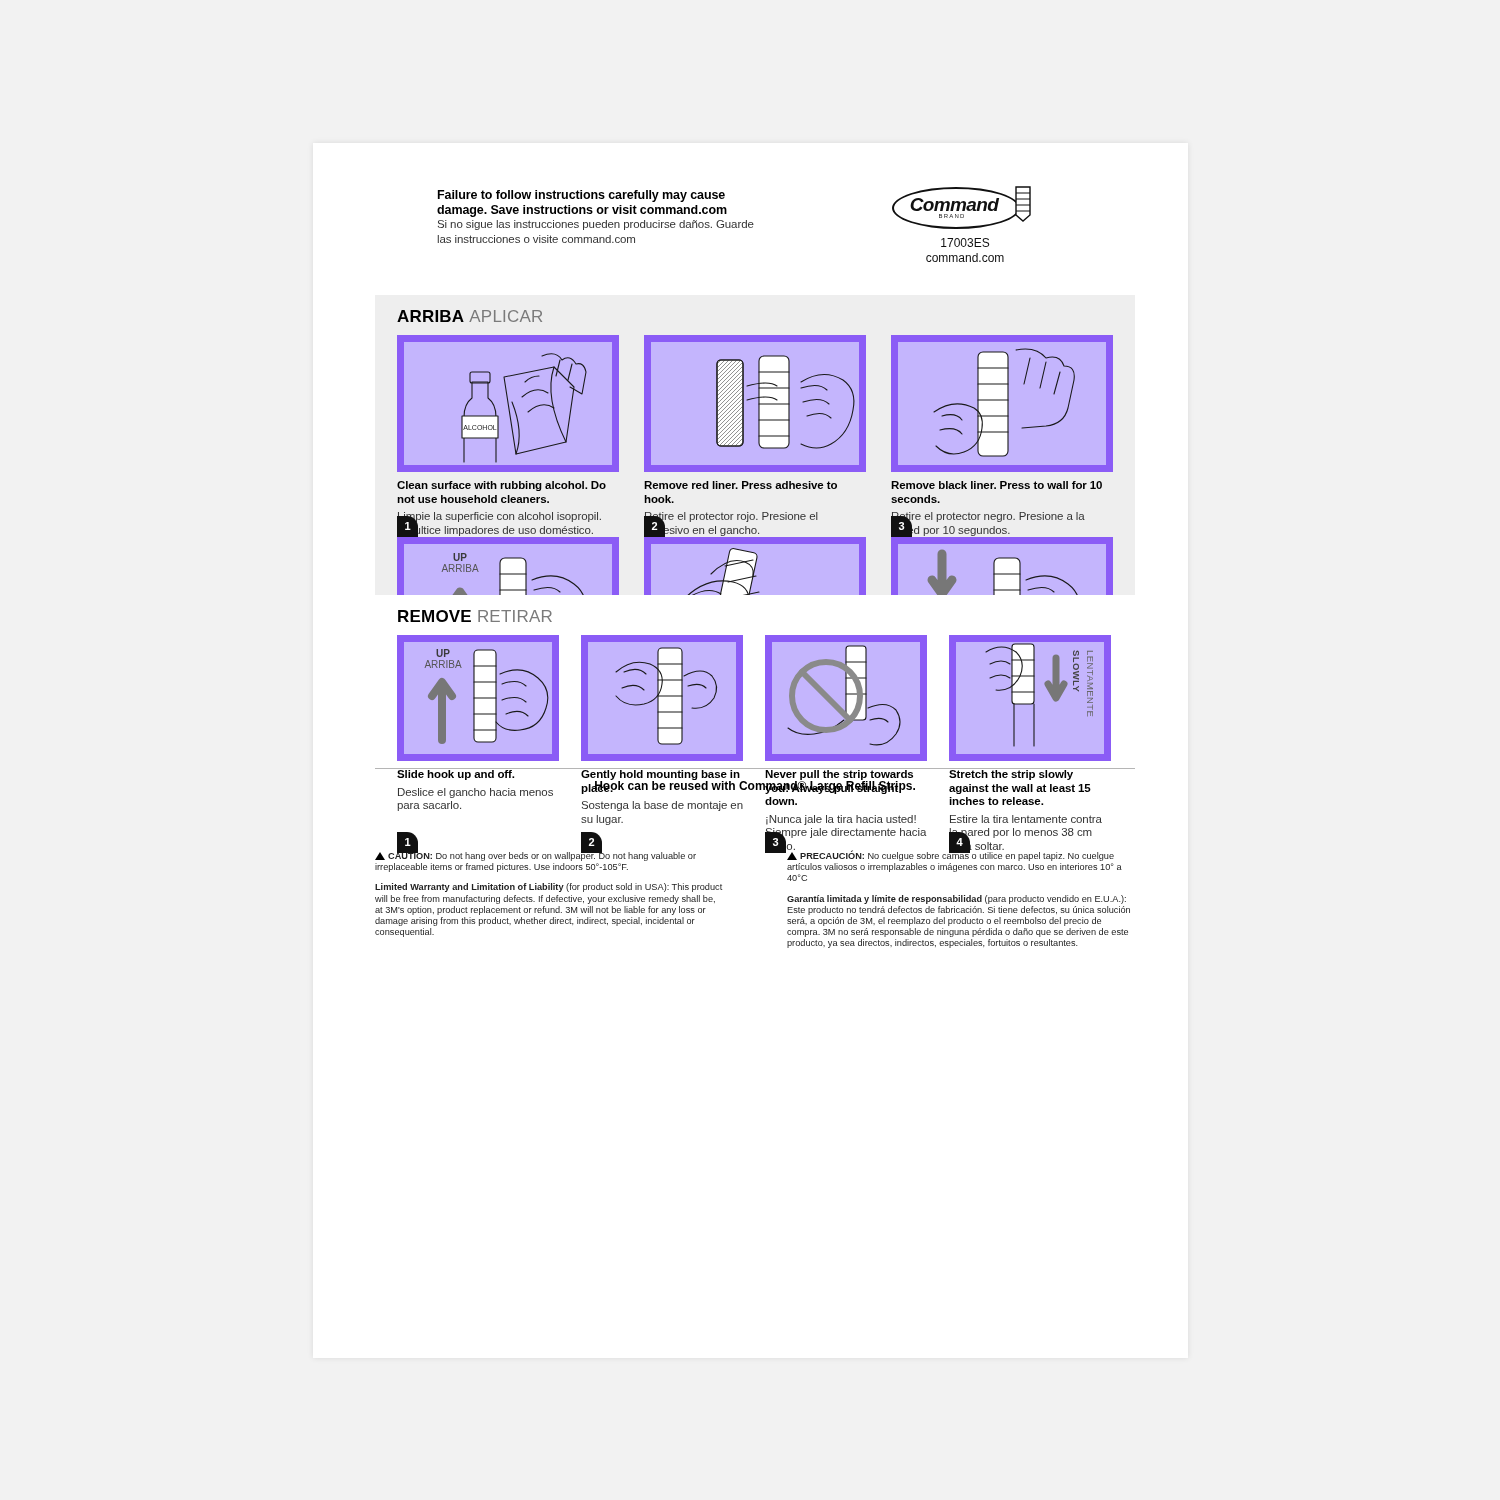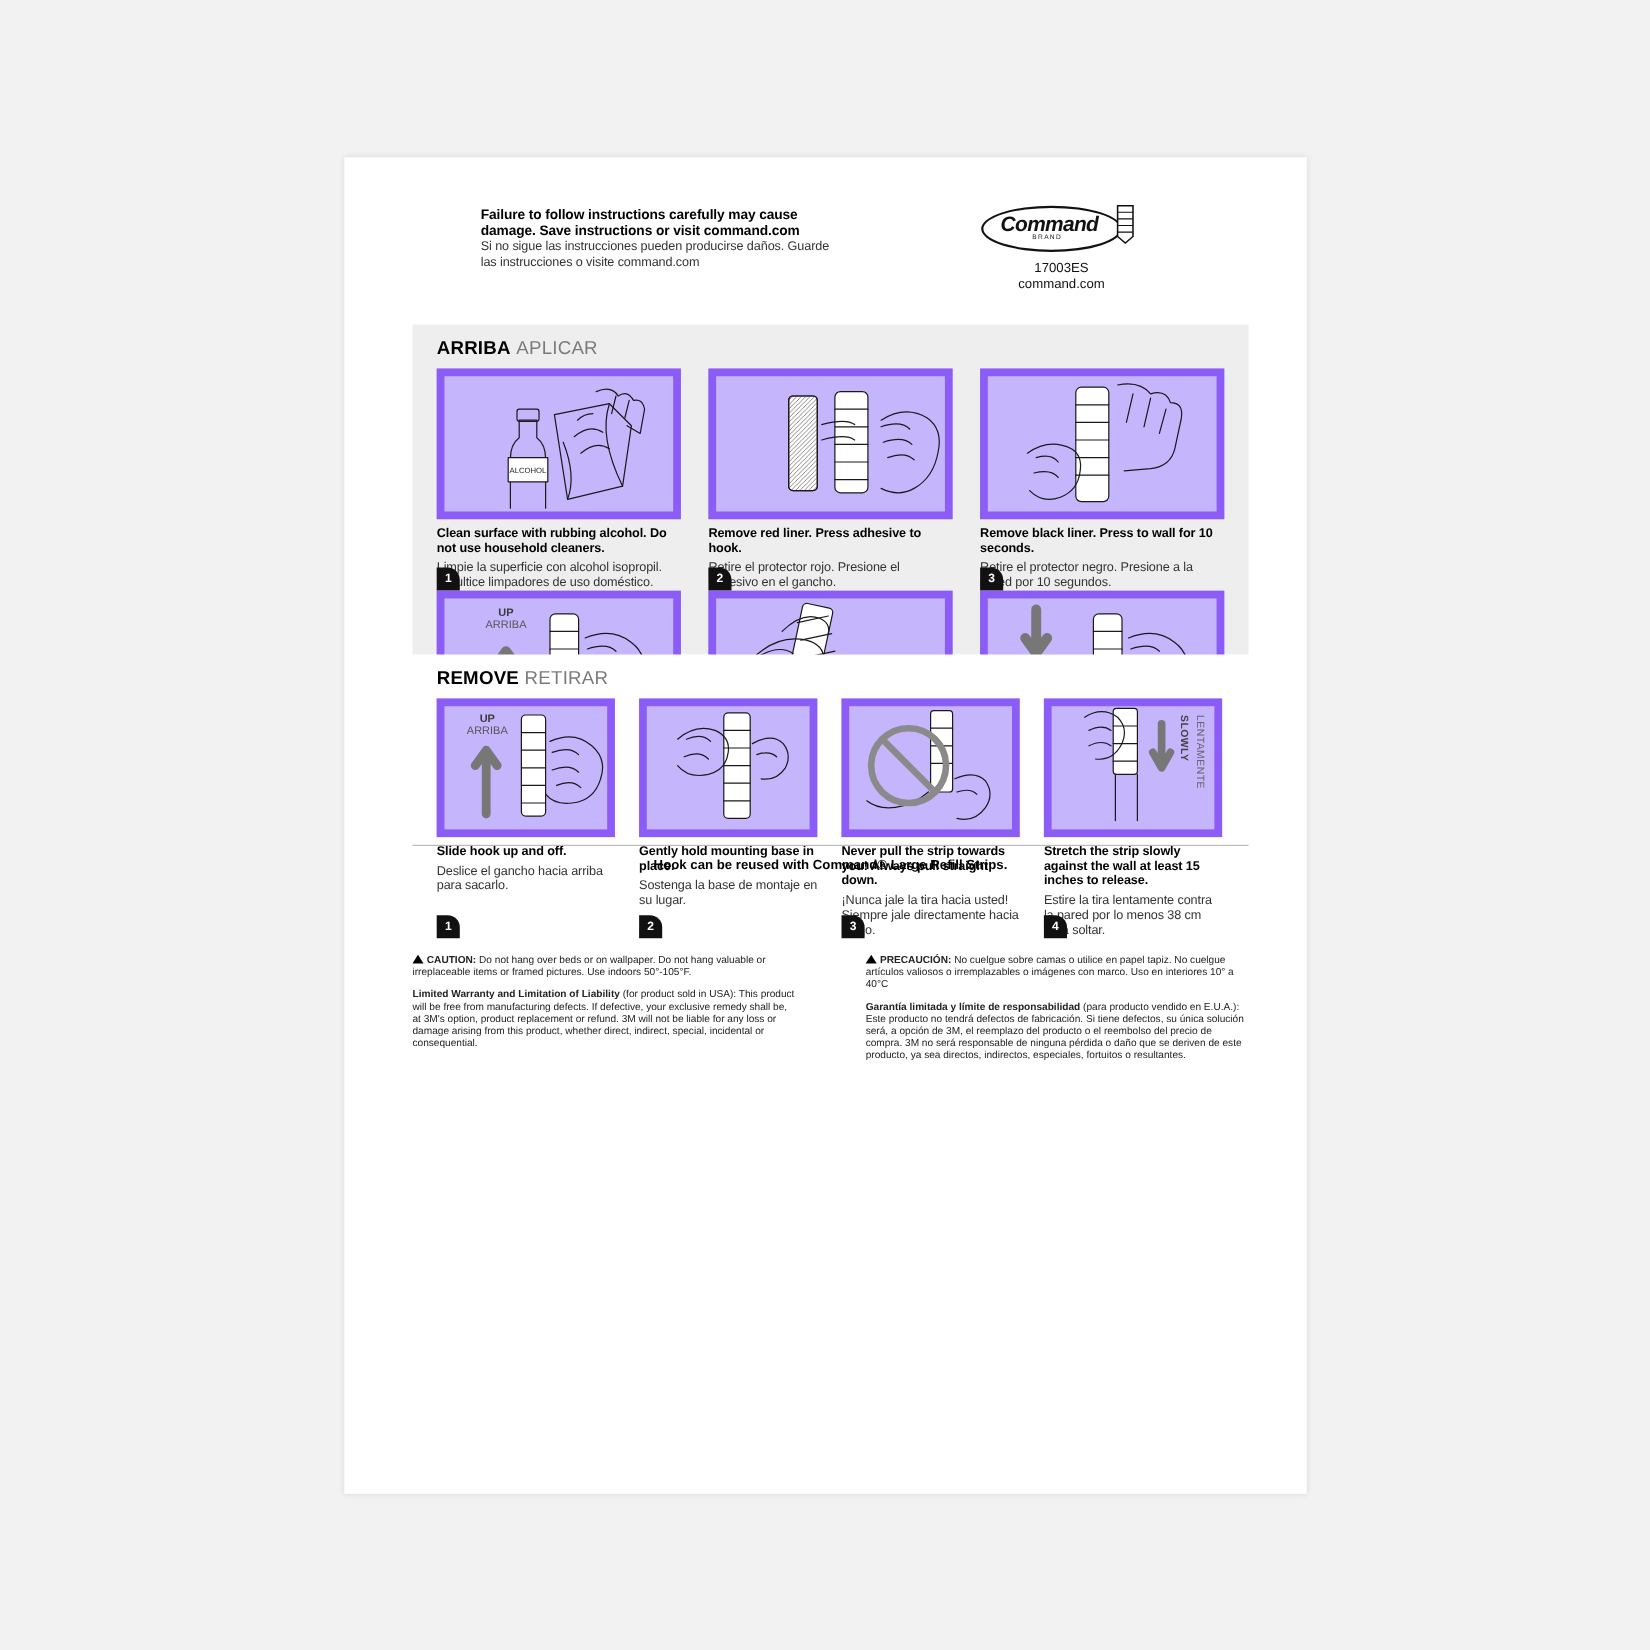--- a/index.html
+++ b/index.html
@@ -244,21 +244,21 @@
   }
   .reuse-es {
     font-size: 13px;
     font-weight: normal;
     color: #222;
     margin-top: 3px;
   }
   .legal {
     position: absolute;
     left: 62px;
-    top: 724px;
+    top: 708px;
     width: 760px;
     display: grid;
     grid-template-columns: 350px 1fr;
     gap: 0 62px;
   }
   .legal p {
     margin: 0 0 9px 0;
     font-size: 9.2px;
     line-height: 11.2px;
     color: #222;
@@ -457,21 +457,21 @@
               <path d="M98 42 q16 -6 24 2 M98 58 q16 -6 24 2 M102 72 q14 -6 22 2"></path>
             </g>
           </svg>
           <div class="fig-lbl" style="left:8px; top:6px; width:62px;">
             <div>UP</div>
             <div class="es">ARRIBA</div>
           </div>
         </div>
         <div class="step-num">1</div>
         <div class="step-title">Slide hook up and off.</div>
-        <div class="step-es">Deslice el gancho hacia arriba para sacarlo.</div>
+        <div class="step-es">Deslice el gancho hacia menos para sacarlo.</div>
       </div>
 
       <div class="step">
         <div class="step-fig">
           <svg viewBox="0 0 162 112" width="162" height="112">
             <g fill="none" stroke="#1a1a1a" stroke-width="1.1" stroke-linejoin="round" stroke-linecap="round">
               <rect x="70" y="6" width="24" height="96" rx="4" fill="#fff"></rect>
               <path d="M70 22 L94 22 M70 38 L94 38 M70 54 L94 54 M70 70 L94 70 M70 86 L94 86"></path>
               <path d="M28 30 q16 -14 34 -8 q14 6 12 20 q-2 16 -18 20 q-18 4 -28 -8"></path>
               <path d="M36 30 q14 -6 22 2 M34 46 q14 -6 22 2"></path>

